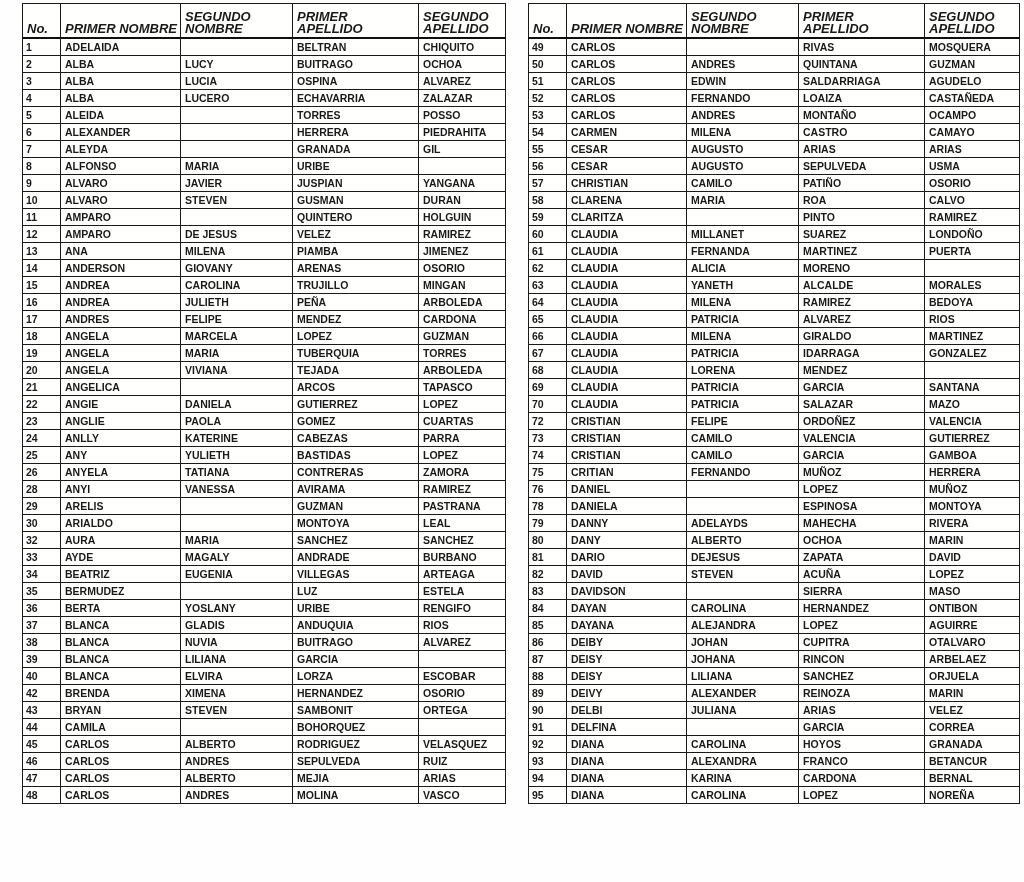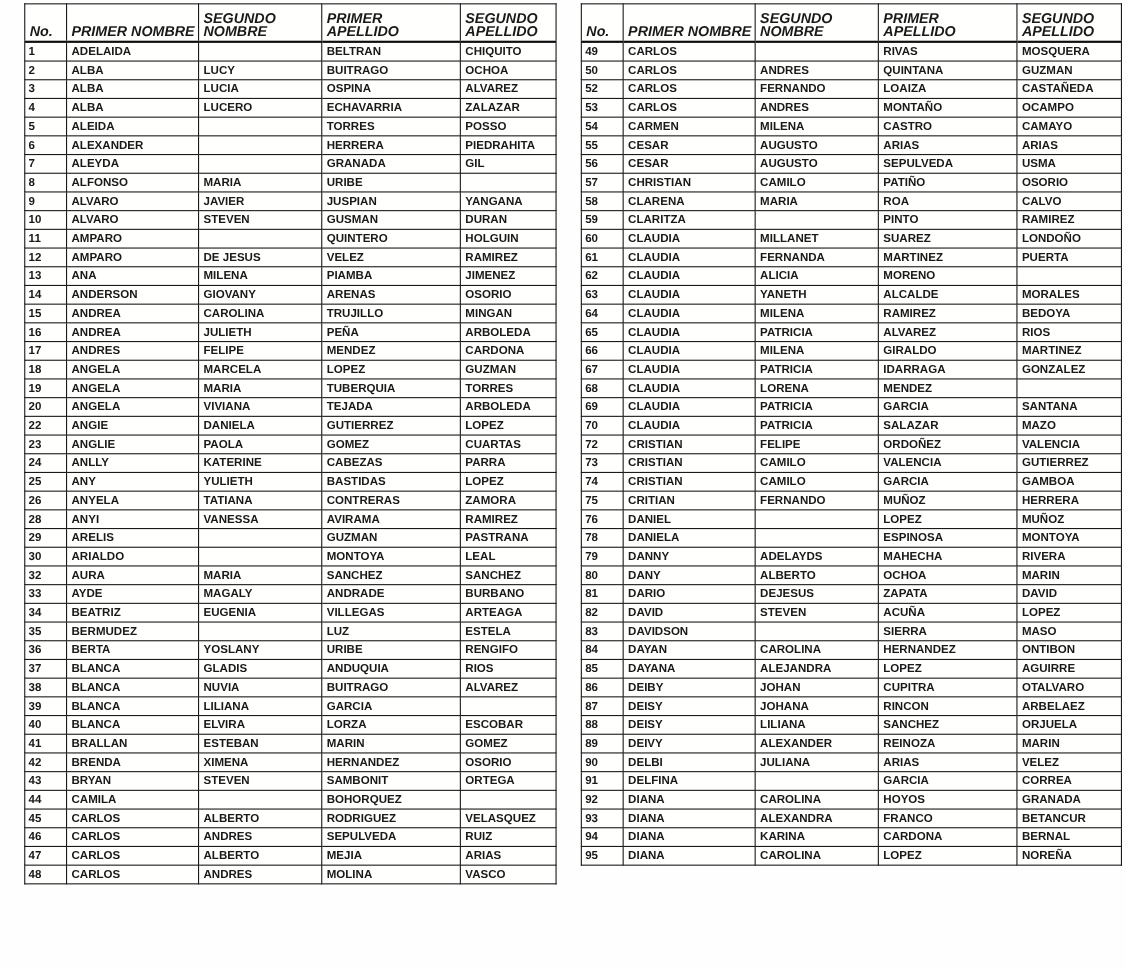--- a/index.html
+++ b/index.html
@@ -199,20 +199,27 @@
           <td class="col-sa">TORRES</td>
         </tr>
         <tr>
           <td class="col-no">20</td>
           <td class="col-pn">ANGELA</td>
           <td class="col-sn">VIVIANA</td>
           <td class="col-pa">TEJADA</td>
           <td class="col-sa">ARBOLEDA</td>
         </tr>
         <tr>
+          <td class="col-no">21</td>
+          <td class="col-pn">ANGELICA</td>
+          <td class="col-sn"></td>
+          <td class="col-pa">ARCOS</td>
+          <td class="col-sa">TAPASCO</td>
+        </tr>
+        <tr>
           <td class="col-no">22</td>
           <td class="col-pn">ANGIE</td>
           <td class="col-sn">DANIELA</td>
           <td class="col-pa">GUTIERREZ</td>
           <td class="col-sa">LOPEZ</td>
         </tr>
         <tr>
           <td class="col-no">23</td>
           <td class="col-pn">ANGLIE</td>
           <td class="col-sn">PAOLA</td>
@@ -316,27 +323,20 @@
           <td class="col-sn">LILIANA</td>
           <td class="col-pa">GARCIA</td>
           <td class="col-sa"></td>
         </tr>
         <tr>
           <td class="col-no">40</td>
           <td class="col-pn">BLANCA</td>
           <td class="col-sn">ELVIRA</td>
           <td class="col-pa">LORZA</td>
           <td class="col-sa">ESCOBAR</td>
-        </tr>
-        <tr>
-          <td class="col-no">41</td>
-          <td class="col-pn">BRALLAN</td>
-          <td class="col-sn">ESTEBAN</td>
-          <td class="col-pa">MARIN</td>
-          <td class="col-sa">GOMEZ</td>
         </tr>
         <tr>
           <td class="col-no">42</td>
           <td class="col-pn">BRENDA</td>
           <td class="col-sn">XIMENA</td>
           <td class="col-pa">HERNANDEZ</td>
           <td class="col-sa">OSORIO</td>
         </tr>
         <tr>
           <td class="col-no">43</td>
@@ -402,20 +402,27 @@
           <td class="col-sa">MOSQUERA</td>
         </tr>
         <tr>
           <td class="col-no">50</td>
           <td class="col-pn">CARLOS</td>
           <td class="col-sn">ANDRES</td>
           <td class="col-pa">QUINTANA</td>
           <td class="col-sa">GUZMAN</td>
         </tr>
         <tr>
+          <td class="col-no">51</td>
+          <td class="col-pn">CARLOS</td>
+          <td class="col-sn">EDWIN</td>
+          <td class="col-pa">SALDARRIAGA</td>
+          <td class="col-sa">AGUDELO</td>
+        </tr>
+        <tr>
           <td class="col-no">52</td>
           <td class="col-pn">CARLOS</td>
           <td class="col-sn">FERNANDO</td>
           <td class="col-pa">LOAIZA</td>
           <td class="col-sa">CASTAÑEDA</td>
         </tr>
         <tr>
           <td class="col-no">53</td>
           <td class="col-pn">CARLOS</td>
           <td class="col-sn">ANDRES</td>

